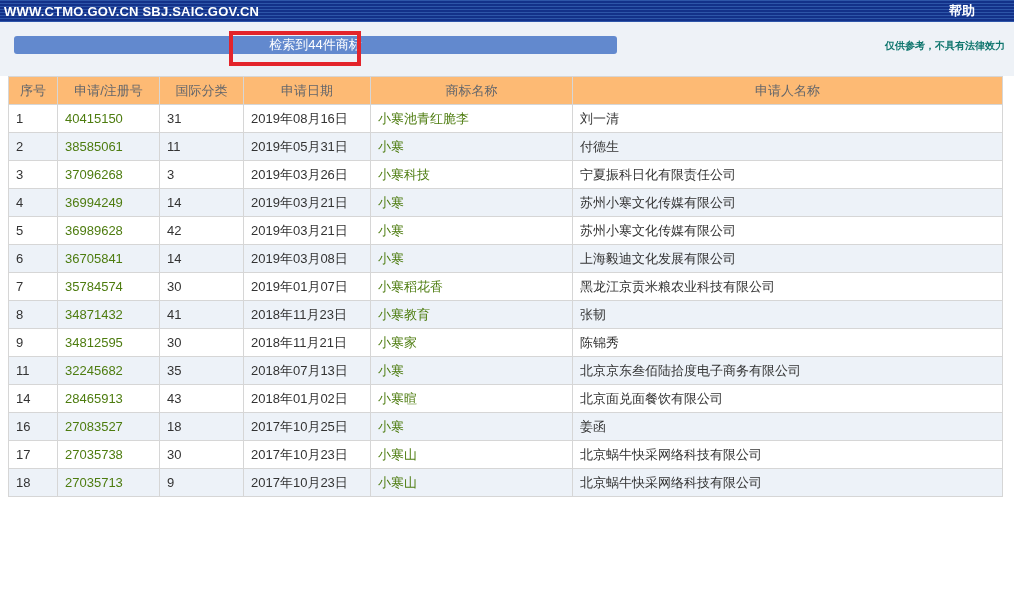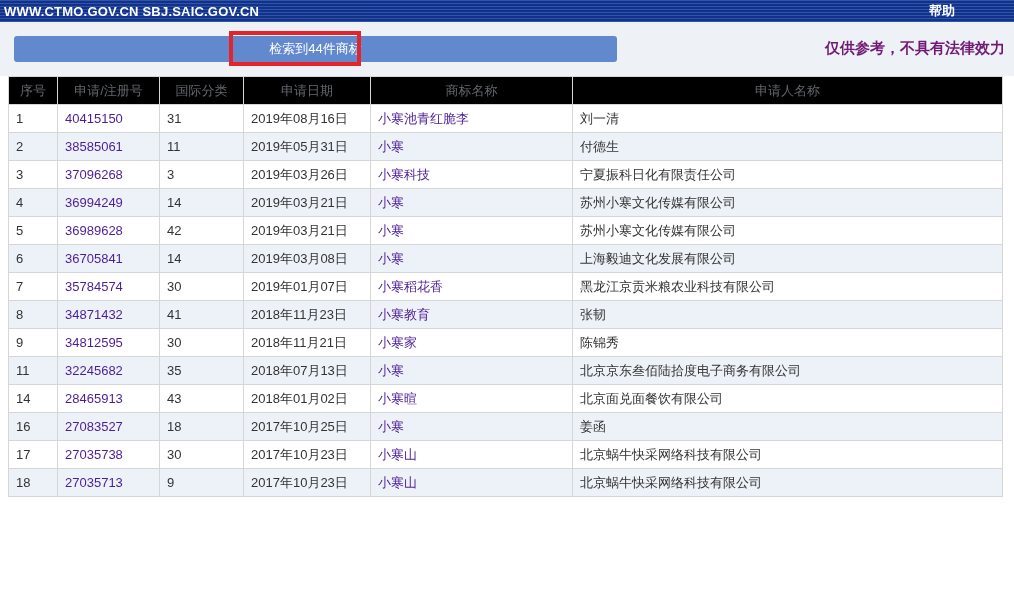--- a/index.html
+++ b/index.html
@@ -7,60 +7,60 @@
     font-family:"Liberation Sans","DejaVu Sans",sans-serif; }
 
   
   .topbar{
     position:absolute; left:0; top:0; width:1014px; height:22px;
     background:repeating-linear-gradient(to bottom,#2d55a8 0 1px,#133189 1px 3px);
     display:flex; align-items:center; justify-content:space-between;
     color:#fff; font-size:13px; font-weight:bold;
   }
   .topbar .site{ padding-left:4px; letter-spacing:.2px; }
-  .topbar .right{ display:flex; align-items:center; gap:22px; padding-right:59px; }
+  .topbar .right{ display:flex; align-items:center; gap:22px; padding-right:39px; }
   .topbar a{ color:#fff; text-decoration:none; }
 
   
   .subheader{
     position:absolute; left:0; top:22px; width:1014px; height:54px;
     background:#eef2f7;
   }
   .banner{
-    position:absolute; left:14px; top:14px; width:603px; height:26px;
+    position:absolute; left:14px; top:14px; width:603px; height:18px;
     background:#6289ce; border-radius:3px;
     display:flex; align-items:center; justify-content:center;
     color:#fff; font-size:13px;
   }
   .red-box{
     position:absolute; left:229px; top:9px; width:132px; height:35px;
     border:4px solid #e3242b; pointer-events:none;
   }
   .disclaimer{
     position:absolute; right:9px; top:17px;
-    color:#701a75; font-size:15px; font-weight:bold;
+    color:#0f766e; font-size:10px; font-weight:bold;
   }
 
   
   table.results{
     position:absolute; left:8px; top:76px; width:994px;
     border-collapse:collapse; table-layout:fixed;
     font-size:13px; color:#333;
   }
   table.results th, table.results td{
     border:1px solid #d6d6d6; height:28px; padding:0 0 0 7px;
     white-space:nowrap; overflow:hidden; text-align:left; vertical-align:middle;
   }
   table.results thead th{
-    background:#000000; color:#63666b; font-weight:normal; text-align:center;
+    background:#fdba74; color:#63666b; font-weight:normal; text-align:center;
     padding:0;
   }
   table.results tbody tr:nth-child(even) td{ background:#edf2f8; }
   table.results tbody tr:nth-child(odd)  td{ background:#ffffff; }
-  a.lnk{ color:#4c1d95; text-decoration:none; }
+  a.lnk{ color:#4d7c0f; text-decoration:none; }
 </style>
 </head>
 <body>
 
 <div class="topbar">
   <span class="site">WWW.CTMO.GOV.CN SBJ.SAIC.GOV.CN</span>
   <span class="right">
     <a href="#">帮助</a>
   </span>
 </div>

